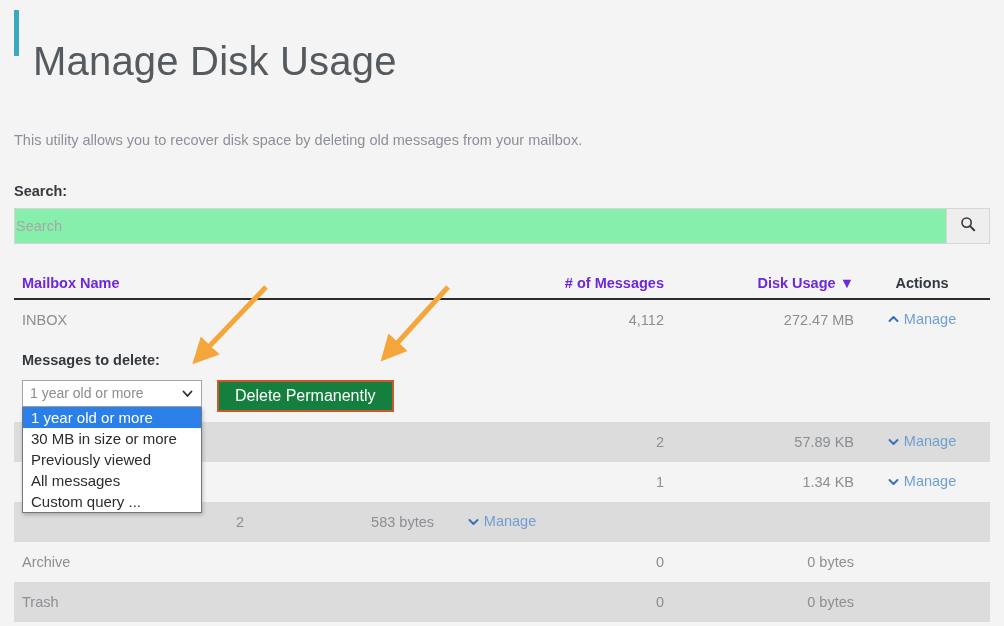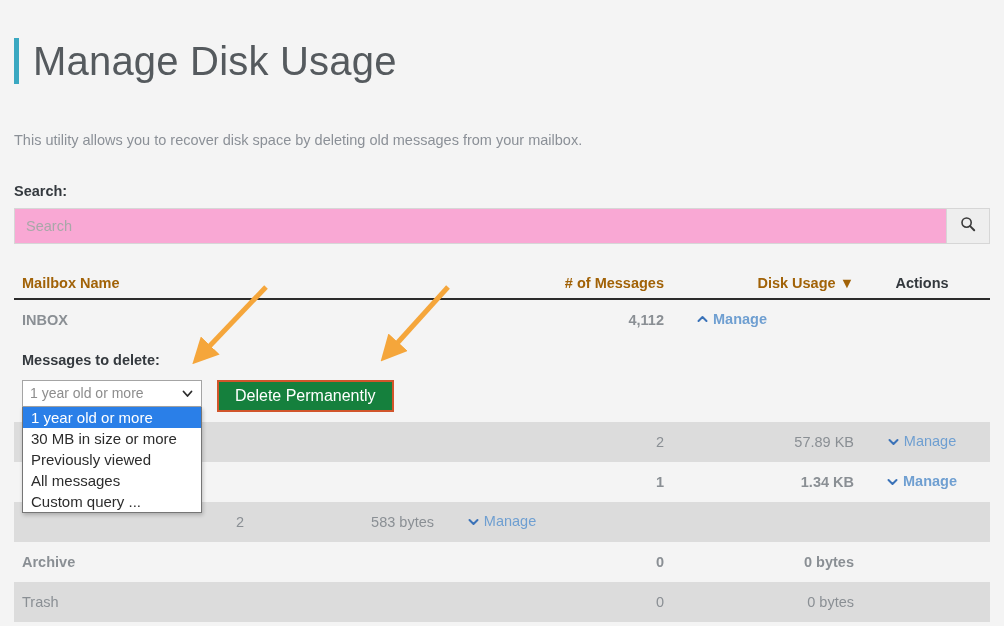--- a/index.html
+++ b/index.html
@@ -16,21 +16,21 @@
   .page {
     position: relative;
     width: 1004px;
     height: 626px;
     padding: 0 14px;
   }
 
   
   .title-wrap {
     display: flex;
-    align-items: center;
+    align-items: flex-start;
     padding-top: 10px;
   }
   .title-bar {
     width: 5px;
     height: 46px;
     background: #3aa8c1;
     margin-right: 14px;
     flex: 0 0 auto;
   }
   .page-title {
@@ -58,22 +58,22 @@
     margin-top: 9px;
     display: flex;
     width: 976px;
     height: 36px;
   }
   .search-input {
     flex: 1 1 auto;
     height: 36px;
     border: 1px solid #d6d6d6;
     border-right: none;
-    background: #f9a8d4;
-    padding: 0 11px;
+    background: #86efac;
+    padding: 0 1px;
     font-size: 14.5px;
     color: #55595e;
     font-family: "Liberation Sans", sans-serif;
     outline: none;
   }
   .search-input::placeholder { color: #a8a8a8; }
   .search-btn {
     width: 44px;
     height: 36px;
     border: 1px solid #d6d6d6;
@@ -99,35 +99,35 @@
     padding-bottom: 6px;
   }
   .col-name   { width: 420px; padding-left: 8px; }
   .col-msgs   { width: 230px; text-align: right; }
   .col-usage  { width: 190px; text-align: right; }
   .col-acts   { width: 136px; text-align: center; }
 
   .th {
     font-size: 14.5px;
     font-weight: bold;
-    color: #a16207;
+    color: #6d28d9;
   }
   .th.static { color: #34393e; }
 
   .rows { position: relative; }
 
   .trow {
     display: flex;
     align-items: center;
     height: 40px;
     font-size: 14.5px;
     color: #8a8f94;
   }
   .trow.alt { background: #dcdcdc; }
-  .trow.plain { background: #f4f4f4; font-weight: bold; }
+  .trow.plain { background: #f4f4f4; }
 
   .cell-name { width: 420px; padding-left: 8px; }
   .cell-msgs { width: 230px; text-align: right; }
   .cell-usage{ width: 190px; text-align: right; }
   .cell-acts { width: 136px; text-align: center; }
 
   .manage-link {
     color: #6f9fd1;
     font-size: 14.5px;
     cursor: pointer;
@@ -272,20 +272,21 @@
       <div class="col-acts">
         <span class="th static">Actions</span>
       </div>
     </div>
 
     <div class="rows">
 
       <div class="trow plain">
         <div class="cell-name">INBOX</div>
         <div class="cell-msgs">4,112</div>
+        <div class="cell-usage">272.47 MB</div>
         <div class="cell-acts">
           <span class="manage-link">
             <span class="chev">
               <svg width="11" height="11" viewBox="0 0 11 11">
                   <polyline points="1.5,7 5.5,3 9.5,7" fill="none" stroke="#3a72b8" stroke-width="2" stroke-linecap="round" stroke-linejoin="round"></polyline>
                 </svg>
             </span>
             <span>Manage</span>
           </span>
         </div>

